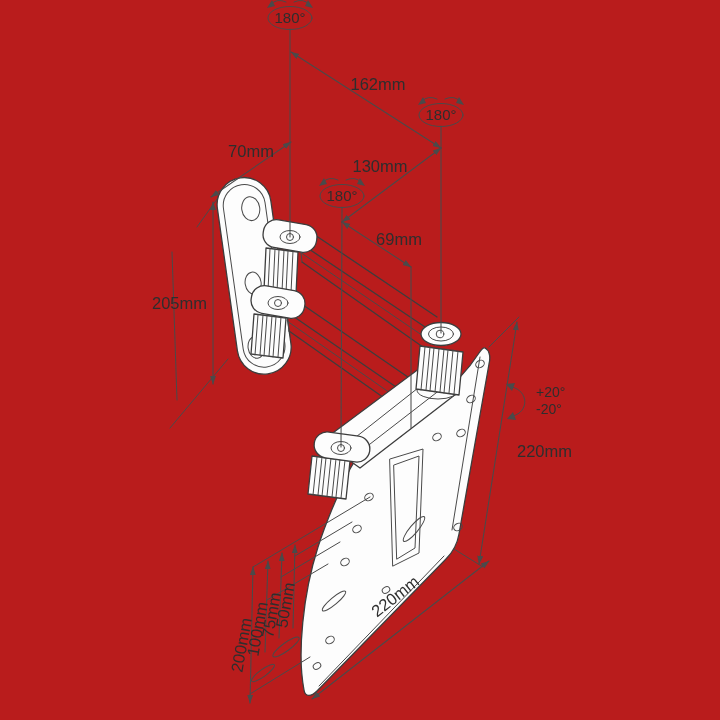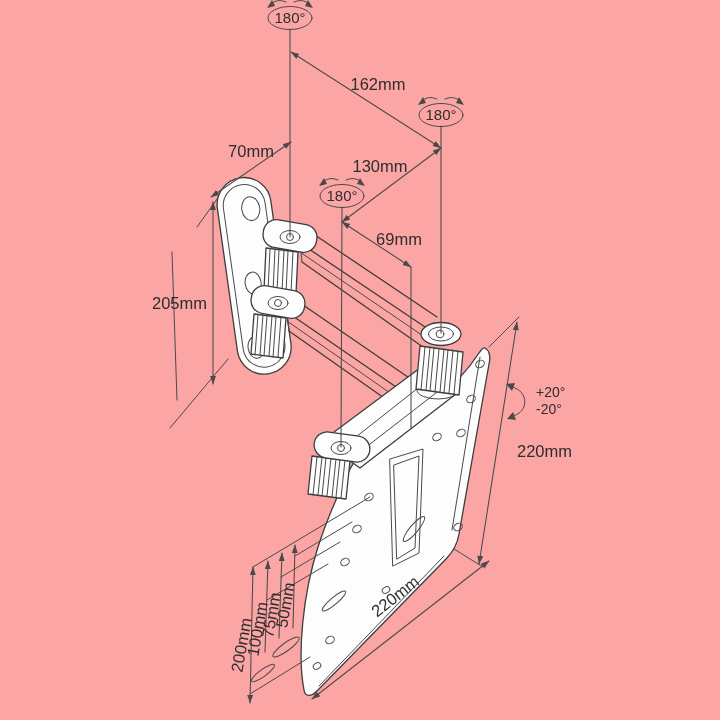--- a/index.html
+++ b/index.html
@@ -1,17 +1,17 @@
 <!DOCTYPE html>
 <html><head>
 <meta charset="utf-8">
 <style>
   html,body{margin:0;padding:0;background:#ffffff;}
   .canvas{
-    position:relative;width:720px;height:720px;background:#fca5a5;
+    position:relative;width:720px;height:720px;background:#b91c1c;
     font-family:"Liberation Sans", sans-serif;overflow:hidden;
   }
   svg{display:block;}
   .ln{fill:none;stroke:#3d3d3d;stroke-width:1.3;stroke-linecap:round;stroke-linejoin:round;}
   .thin{fill:none;stroke:#4a4a4a;stroke-width:1;stroke-linecap:round;}
   .dim{fill:none;stroke:#4a4a4a;stroke-width:1.05;stroke-linecap:round;}
   .fillw{fill:#fdfdfd;stroke:#3d3d3d;stroke-width:1.3;stroke-linejoin:round;}
   .lbl{fill:#2e2e2e;font-size:16.5px;}
   .sm{fill:#2e2e2e;font-size:14px;}
   .badge-t{fill:#2e2e2e;font-size:15px;}

